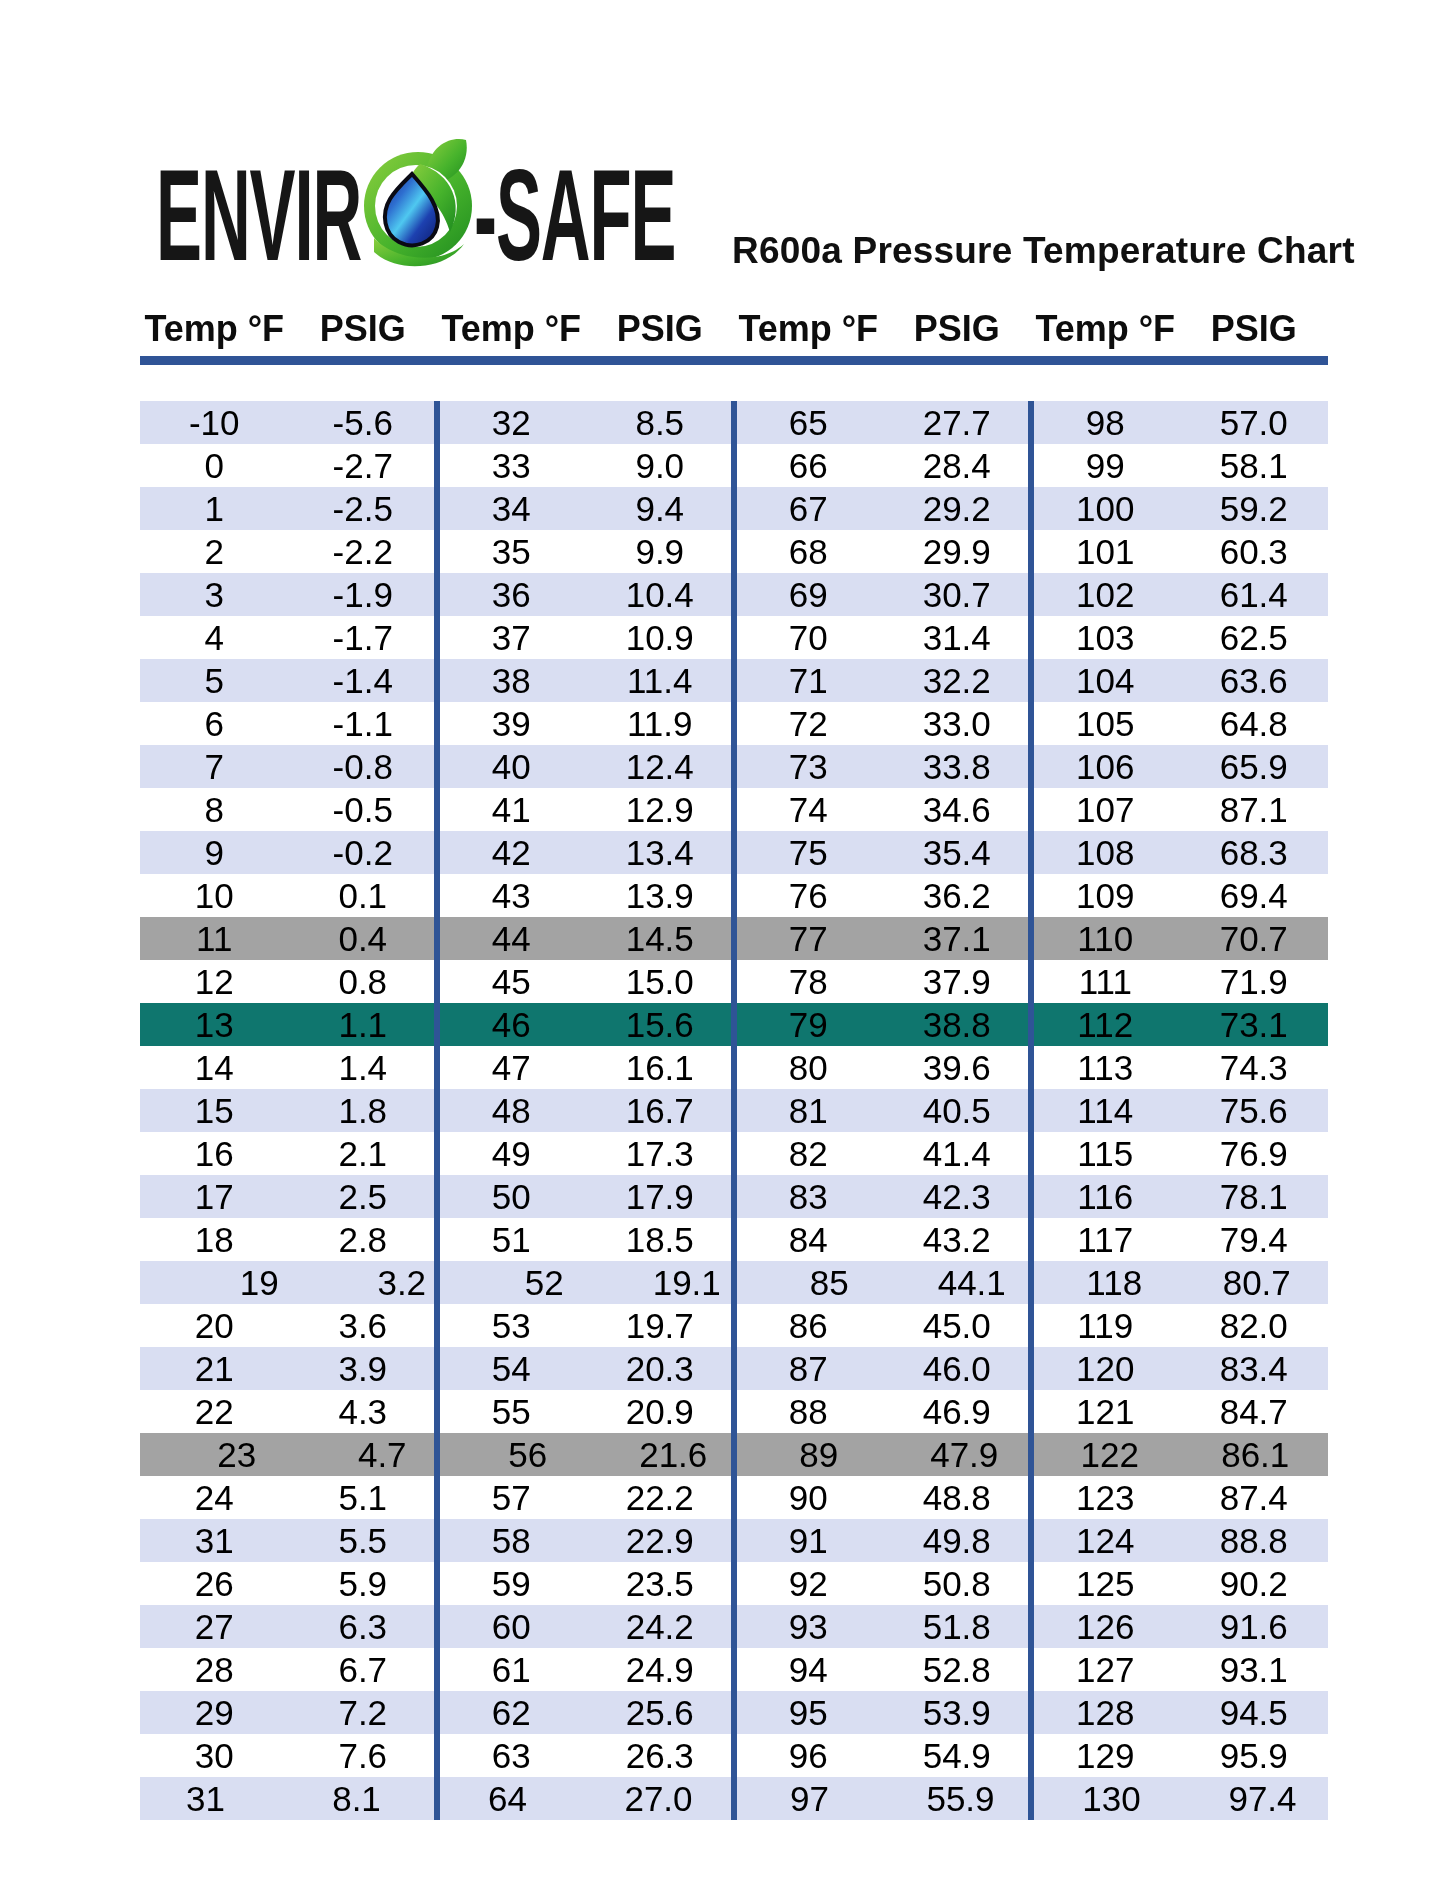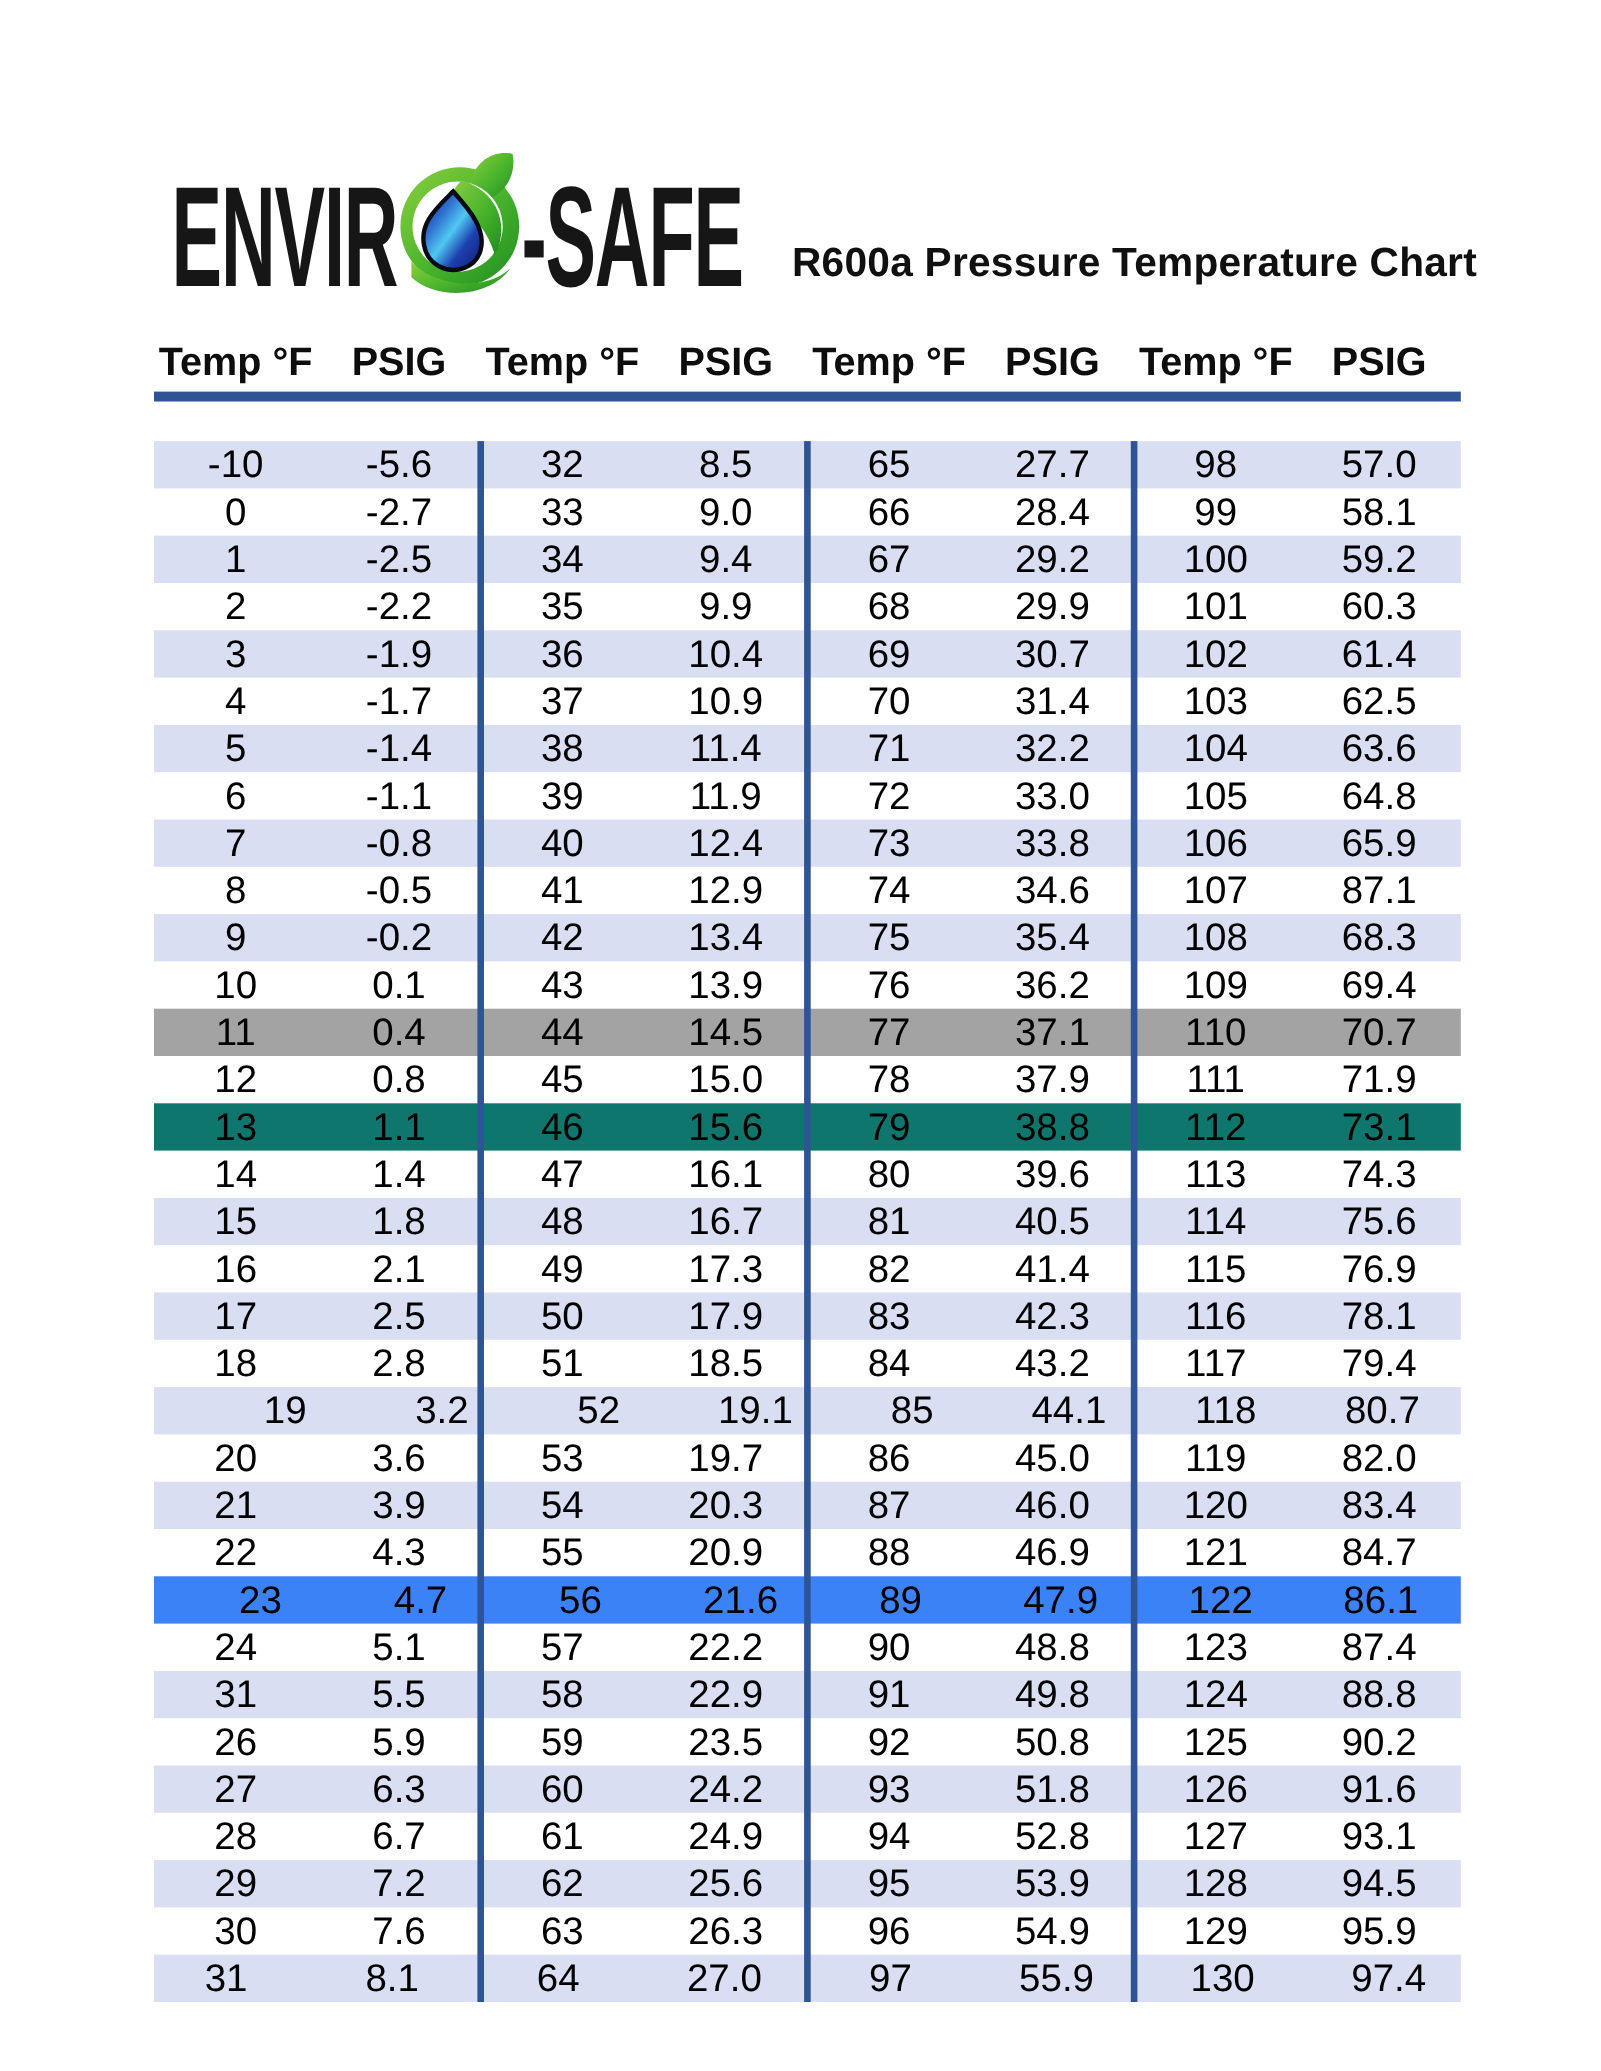--- a/index.html
+++ b/index.html
@@ -20,21 +20,21 @@
     color:#161616;letter-spacing:-2px;
     transform:scaleX(0.53);transform-origin:left top;
     white-space:nowrap;
   }
   .logo-left{left:0;}
   .logo-right{left:318px;}
   .logo-icon{position:absolute;left:204px;top:-16px;}
 
   
   .title{
-    position:absolute;left:716px;top:214px;margin:4px;
+    position:absolute;left:716px;top:214px;margin:16px;
     font-size:37px;font-weight:700;color:#101010;letter-spacing:0.2px;
     white-space:nowrap;
   }
 
   
   .pt-table{position:absolute;left:140px;top:308px;width:1188px;}
   .thead{display:grid;grid-template-columns:repeat(8,1fr);font-weight:700;font-size:36px;color:#0d0d0d;}
   .hcell{text-align:center;white-space:nowrap;}
   .rule{height:9px;margin-top:6px;}
   .tbody{position:relative;margin-top:36px;font-size:35px;color:#000;}
@@ -336,21 +336,21 @@
         <div class="trow">
           <div class="tcell">22</div>
           <div class="tcell">4.3</div>
           <div class="tcell">55</div>
           <div class="tcell">20.9</div>
           <div class="tcell">88</div>
           <div class="tcell">46.9</div>
           <div class="tcell">121</div>
           <div class="tcell">84.7</div>
         </div>
-        <div class="trow" style="background: #3b82f6; padding-left: 24px;">
+        <div class="trow" style="background: #a3a3a3; padding-left: 24px;">
           <div class="tcell">23</div>
           <div class="tcell">4.7</div>
           <div class="tcell">56</div>
           <div class="tcell">21.6</div>
           <div class="tcell">89</div>
           <div class="tcell">47.9</div>
           <div class="tcell">122</div>
           <div class="tcell">86.1</div>
         </div>
         <div class="trow">

